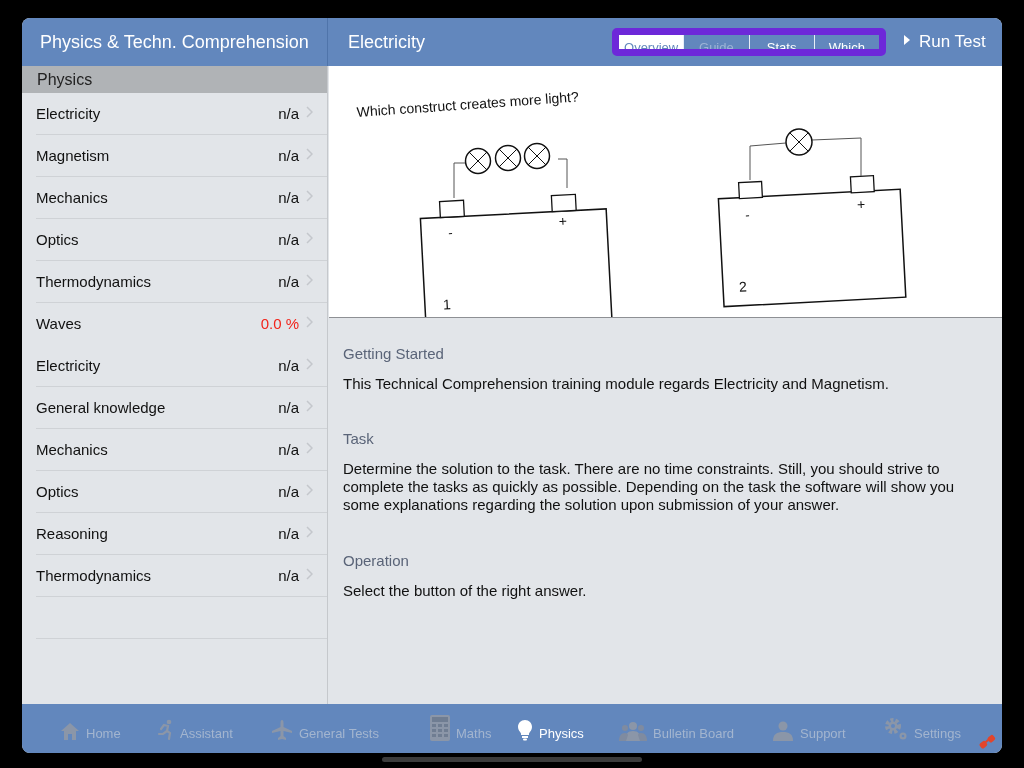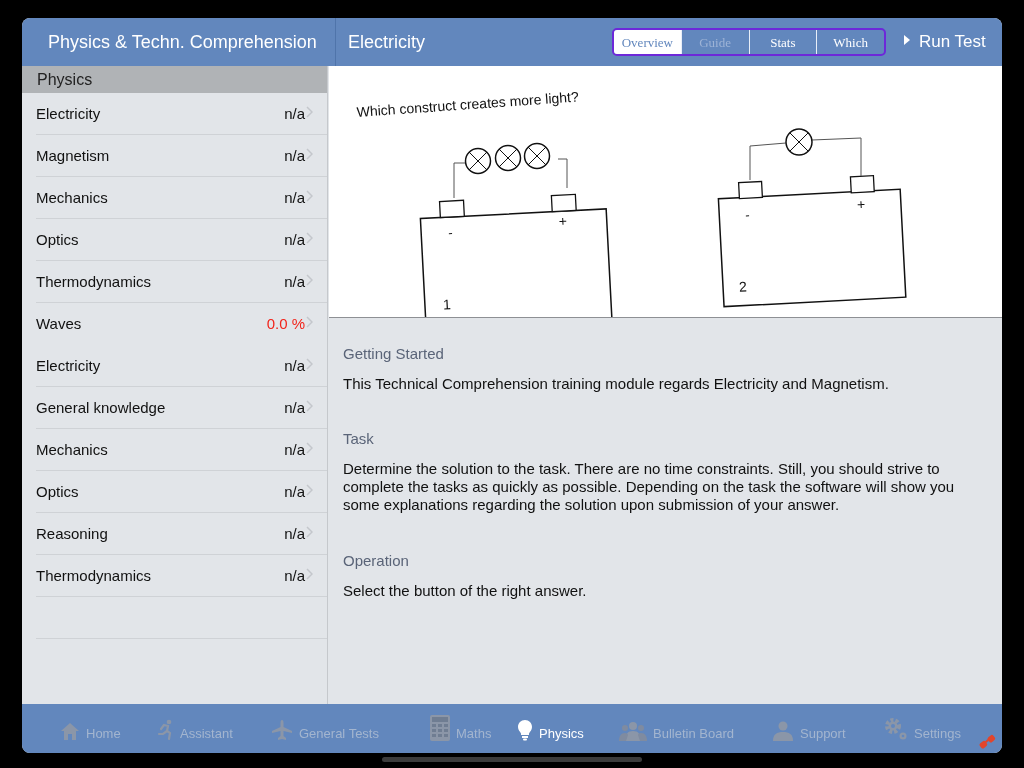--- a/index.html
+++ b/index.html
@@ -1,37 +1,37 @@
 <!DOCTYPE html>
 <html><head>
 <meta charset="utf-8">
 <style>
   * { box-sizing: border-box; margin: 0; padding: 0; }
   html, body { width: 1024px; height: 768px; background: #000; overflow: hidden; font-family: "Liberation Sans", "DejaVu Sans", sans-serif; }
   .app { position: absolute; left: 22px; top: 18px; width: 980px; height: 735px; border-radius: 8px; overflow: hidden; background: #e2e5e9; }
 
   
   .header { position: absolute; left: 0; top: 0; width: 980px; height: 48px; background: #6287bd; color: #fff; }
-  .header-left { position: absolute; left: 8px; top: 0; width: 306px; height: 64px; border-right: 1px solid #4f74aa; }
+  .header-left { position: absolute; left: 0; top: 0; width: 306px; height: 64px; border-right: 1px solid #4f74aa; }
   .header-left .title { position: absolute; left: 18px; top: 14px; font-size: 18px; font-weight: 500; color: #fff; }
   .header-right .title { position: absolute; left: 326px; top: 14px; font-size: 18px; color: #fff; }
-  .seg { position: absolute; left: 590px; top: 10px; width: 274px; height: 28px; border: 2px solid #6d28d9; border-radius: 5px; display: flex; overflow: hidden; font-family: Liberation Serif, serif; }
+  .seg { position: absolute; left: 590px; top: 10px; width: 274px; height: 28px; border: 7px solid #6d28d9; border-radius: 5px; display: flex; overflow: hidden; }
   .seg div { flex: 1; font-size: 13px; text-align: center; line-height: 26px; color: #fff; border-left: 1px solid #e8eef8; }
   .seg div:first-child { border-left: none; }
   .seg .active { background: #fff; color: #6287bd; }
   .seg .disabled { color: #9db3d6; }
   .run { position: absolute; left: 882px; top: 14px; font-size: 17px; color: #fff; }
   .run .tri { display: inline-block; width: 0; height: 0; border-top: 5px solid transparent; border-bottom: 5px solid transparent; border-left: 6px solid #fff; margin-right: 9px; vertical-align: 2px; }
 
   
   .sidebar { position: absolute; left: 0; top: 48px; width: 306px; height: 638px; background: #e2e5e9; border-right: 1px solid #c5c8cc; }
   .section { height: 27px; background: #b0b3b6; font-size: 16px; color: #222; padding: 5px 0 0 15px; }
   .row { position: relative; height: 42px; }
   .row .lbl { position: absolute; left: 14px; top: 12px; font-size: 15px; color: #111; font-weight: 500; }
-  .row .val { position: absolute; right: 22px; top: 12px; font-size: 15px; color: #111; }
+  .row .val { position: absolute; right: 28px; top: 12px; font-size: 15px; color: #111; }
   .row .val.red { color: #f2241b; }
   .row .chev { position: absolute; right: 14px; top: 13px; width: 7px; height: 12px; }
   .row::after { content: ""; position: absolute; left: 14px; right: 0; bottom: 0; height: 1px; background: #cfd2d6; }
   .row.last-in-section::after { display: none; }
 
   
   .content { position: absolute; left: 307px; top: 48px; width: 673px; height: 638px; background: #e2e5e9; }
   .figure { position: absolute; left: 0; top: 0; width: 673px; height: 252px; background: #fff; border-bottom: 1px solid #8e9094; overflow: hidden; }
   .figure svg { position: absolute; left: 0; top: 0; }
   .sect-h { position: absolute; left: 14px; font-size: 15px; color: #5a6478; }

